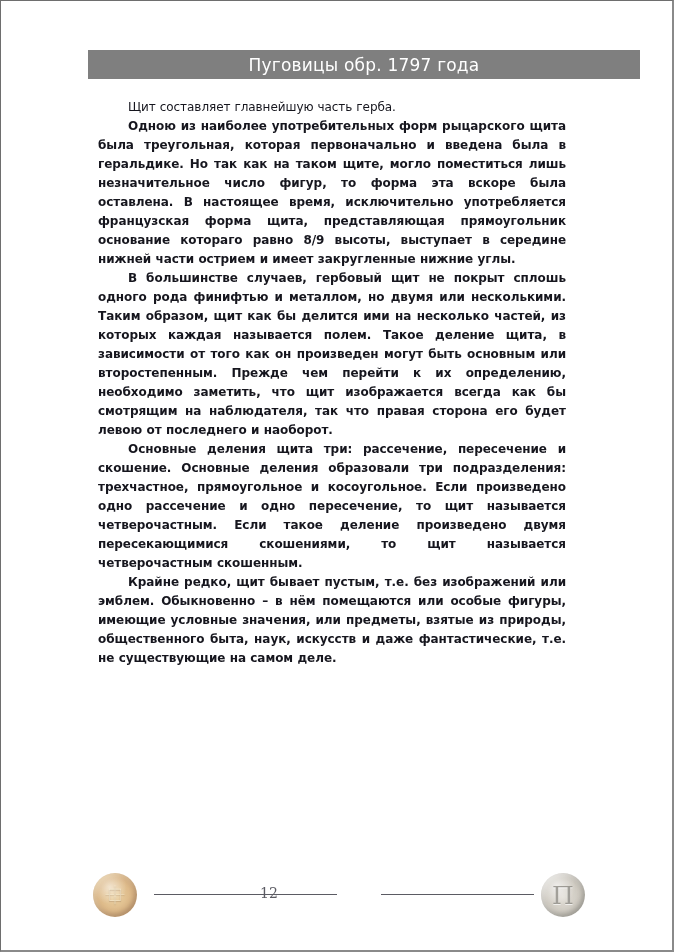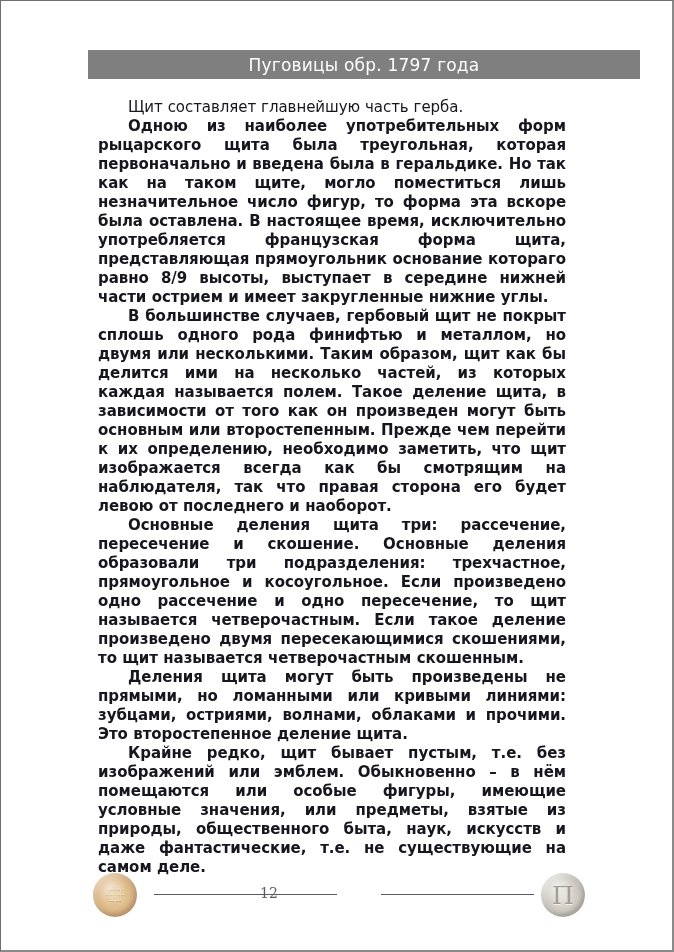--- a/index.html
+++ b/index.html
@@ -53,21 +53,21 @@
     top: 97px;
     width: 468px;
   }
   .para {
     margin: 0;
     text-align: justify;
     text-justify: inter-word;
     text-indent: 30px;
     color: #16161e;
     font-family: "DejaVu Sans", sans-serif;
-    font-size: 15px;
+    font-size: 12px;
     line-height: 19.0px;
     letter-spacing: -0.05px;
     word-spacing: 0.2px;
     hyphens: manual;
   }
   .para + .para { margin-top: 0px; font-weight: bold; }
 
   
   .footer {
     position: absolute;
@@ -155,21 +155,20 @@
 
   <div class="title-bar">
     <span class="title-text">Пуговицы обр. 1797 года</span>
   </div>
 
   <div class="content">
     <p class="para">Щит составляет главнейшую часть герба.</p>
     <p class="para">Одною из наиболее употребительных форм рыцарского щита была треугольная, которая первоначально и введена была в геральдике. Но так как на таком щите, могло поместиться лишь незначительное число фигур, то форма эта вскоре была оставлена. В настоящее время, исключительно употребляется французская форма щита, представляющая прямоугольник основание котораго равно 8/9 высоты, выступает в середине нижней части острием и имеет закругленные нижние углы.</p>
     <p class="para">В большинстве случаев, гербовый щит не покрыт сплошь одного рода финифтью и металлом, но двумя или несколькими. Таким образом, щит как бы делится ими на несколько частей, из которых каждая называется полем. Такое деление щита, в зависимости от того как он произведен могут быть основным или второстепенным. Прежде чем перейти к их определению, необходимо заметить, что щит изображается всегда как бы смотрящим на наблюдателя, так что правая сторона его будет левою от последнего и наоборот.</p>
     <p class="para">Основные деления щита три: рассечение, пересечение и скошение. Основные деления образовали три подразделения: трехчастное, прямоугольное и косоугольное. Если произведено одно рассечение и одно пересечение, то щит называется четверочастным. Если такое деление произведено двумя пересекающимися скошениями, то щит называется четверочастным скошенным.</p>
-    <p class="para">Деления щита могут быть произведены не прямыми, но ломанными или кривыми линиями: зубцами, остриями, волнами, облаками и прочими. Это второстепенное деление щита.</p>
     <p class="para">Крайне редко, щит бывает пустым, т.е. без изображений или эмблем. Обыкновенно – в нём помещаются или особые фигуры, имеющие условные значения, или предметы, взятые из природы, общественного быта, наук, искусств и даже фантастические, т.е. не существующие на самом деле.</p>
   </div>
 
   <div class="footer">
     <div class="coin coin-left">
       <span class="emblem">⯐</span>
     </div>
     <div class="rule rule-left"></div>
     <div class="page-number">12</div>
     <div class="rule rule-right"></div>

